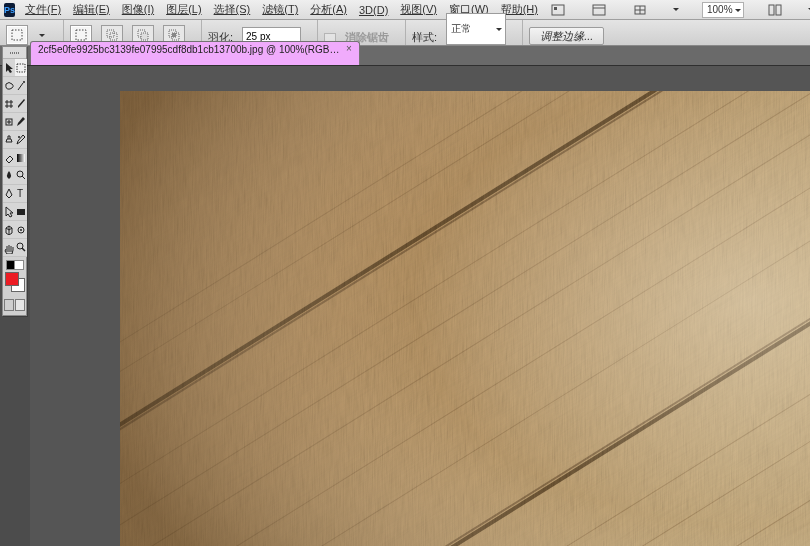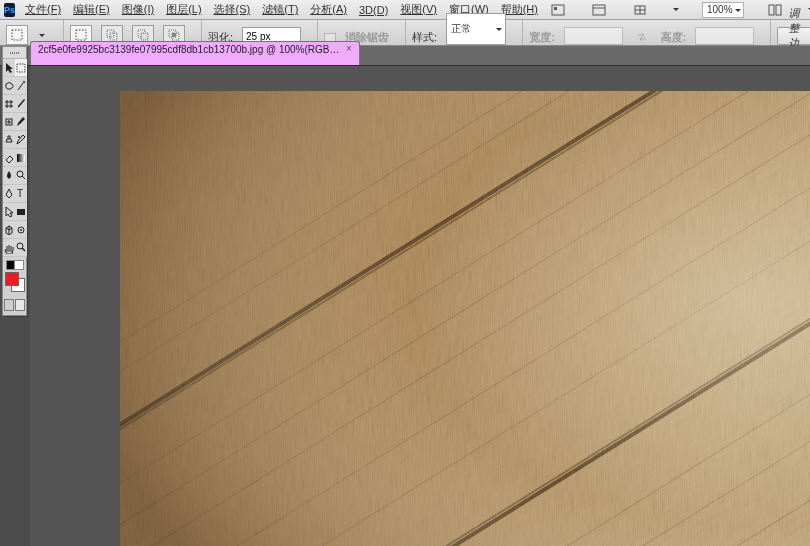--- a/index.html
+++ b/index.html
@@ -304,31 +304,20 @@
   <div class="opt-group">
     <div class="opt-check disabled"></div>
     <span class="opt-label disabled">消除锯齿</span>
   </div>
 
   <div class="opt-group">
     <span class="opt-label">样式:</span>
     <div class="opt-select">正常</div>
   </div>
 
-  <div class="opt-group">
-    <span class="opt-label disabled">宽度:</span>
-    <input class="opt-input disabled-btn" disabled="" style="">
-    <div class="mb-icon disabled-btn">
-      <svg width="12" height="12">
-          <path d="M2 4h6M6 2l2 2-2 2M10 8H4M6 10l-2-2 2-2" stroke="#777" fill="none" stroke-width="1"></path>
-        </svg>
-    </div>
-    <span class="opt-label disabled">高度:</span>
-    <input class="opt-input disabled-btn" disabled="" style="">
-  </div>
 
   <div class="opt-group">
     <div class="opt-btn">调整边缘...</div>
   </div>
 </div>
 
 <div class="worklayer">
 
   <div class="toolbox">
     <div class="toolbox-head"></div>

